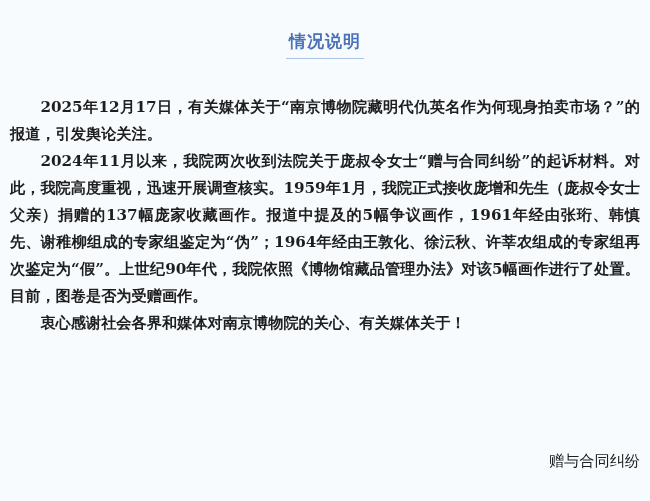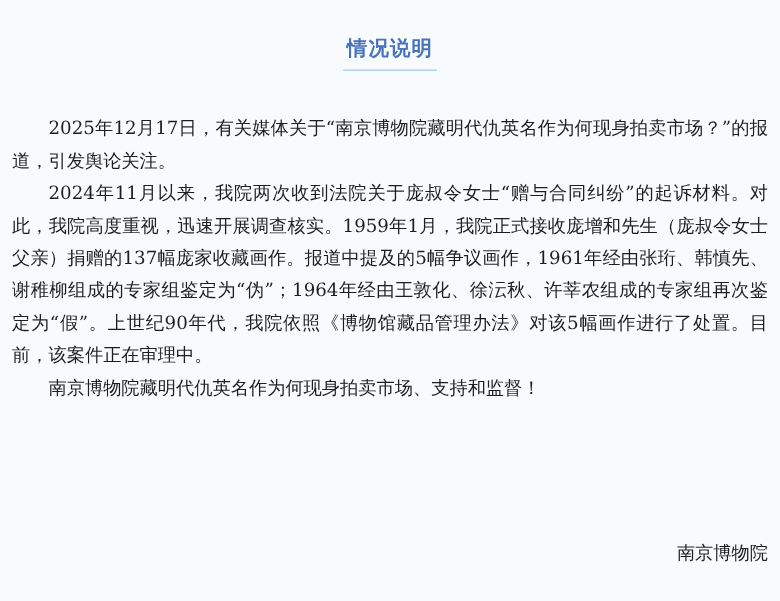--- a/index.html
+++ b/index.html
@@ -34,20 +34,21 @@
       line-height: 22px;
     }
     .body-text {
       position: absolute;
       top: 94px;
       left: 10px;
       width: 630px;
       font-size: 15.2px;
       line-height: 27px;
       text-align: justify;
+      font-weight: bold;
     }
     .para {
       margin: 0;
       text-indent: 2em;
     }
     .signature {
       position: absolute;
       right: 10px;
       top: 448px;
       text-align: right;
@@ -60,19 +61,19 @@
   </style>
 </head>
 <body>
 
 <div class="title-wrap">
   <span class="title">情况说明</span>
 </div>
 
 <div class="body-text">
   <p class="para">2025年12月17日，有关媒体关于“南京博物院藏明代仇英名作为何现身拍卖市场？”的报道，引发舆论关注。</p>
-  <p class="para">2024年11月以来，我院两次收到法院关于庞叔令女士“赠与合同纠纷”的起诉材料。对此，我院高度重视，迅速开展调查核实。1959年1月，我院正式接收庞增和先生（庞叔令女士父亲）捐赠的137幅庞家收藏画作。报道中提及的5幅争议画作，1961年经由张珩、韩慎先、谢稚柳组成的专家组鉴定为“伪”；1964年经由王敦化、徐沄秋、许莘农组成的专家组再次鉴定为“假”。上世纪90年代，我院依照《博物馆藏品管理办法》对该5幅画作进行了处置。目前，该案件正在审理中。</p>
-  <p class="para">南京博物院藏明代仇英名作为何现身拍卖市场、支持和监督！</p>
+  <p class="para">2024年11月以来，我院两次收到法院关于庞叔令女士“赠与合同纠纷”的起诉材料。对此，我院高度重视，迅速开展调查核实。1959年1月，我院正式接收庞增和先生（庞叔令女士父亲）捐赠的137幅庞家收藏画作。报道中提及的5幅争议画作，1961年经由张珩、韩慎先、谢稚柳组成的专家组鉴定为“伪”；1964年经由王敦化、徐沄秋、许莘农组成的专家组再次鉴定为“假”。上世纪90年代，我院依照《博物馆藏品管理办法》对该5幅画作进行了处置。目前，图卷是否为受赠画作。</p>
+  <p class="para">衷心感谢社会各界和媒体对南京博物院的关心、有关媒体关于！</p>
 </div>
 
 <div class="signature">
-  <span class="sig-line">南京博物院</span>
+  <span class="sig-line">赠与合同纠纷</span>
 </div>
 
 </body></html>

